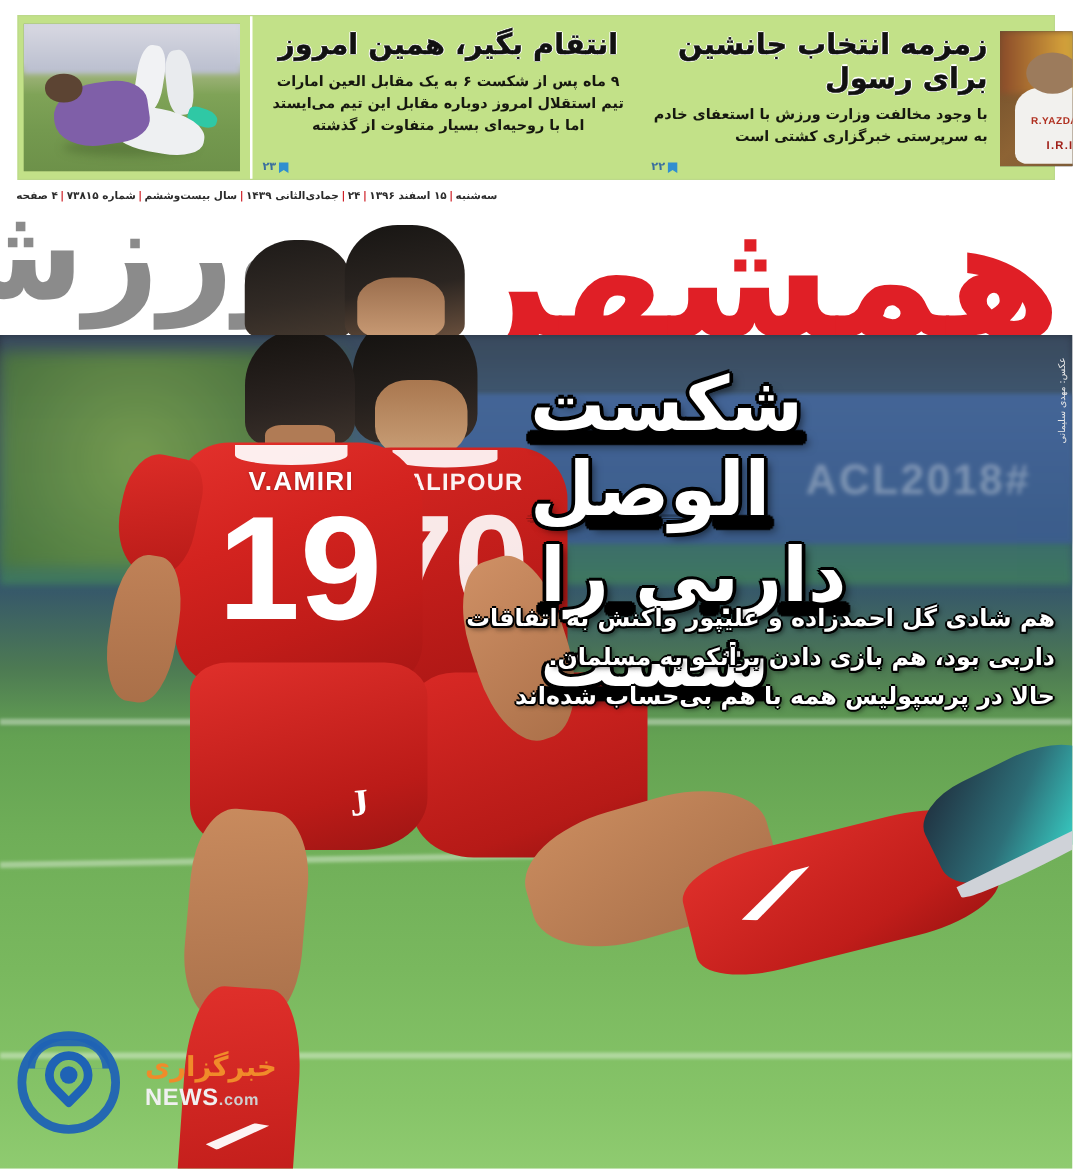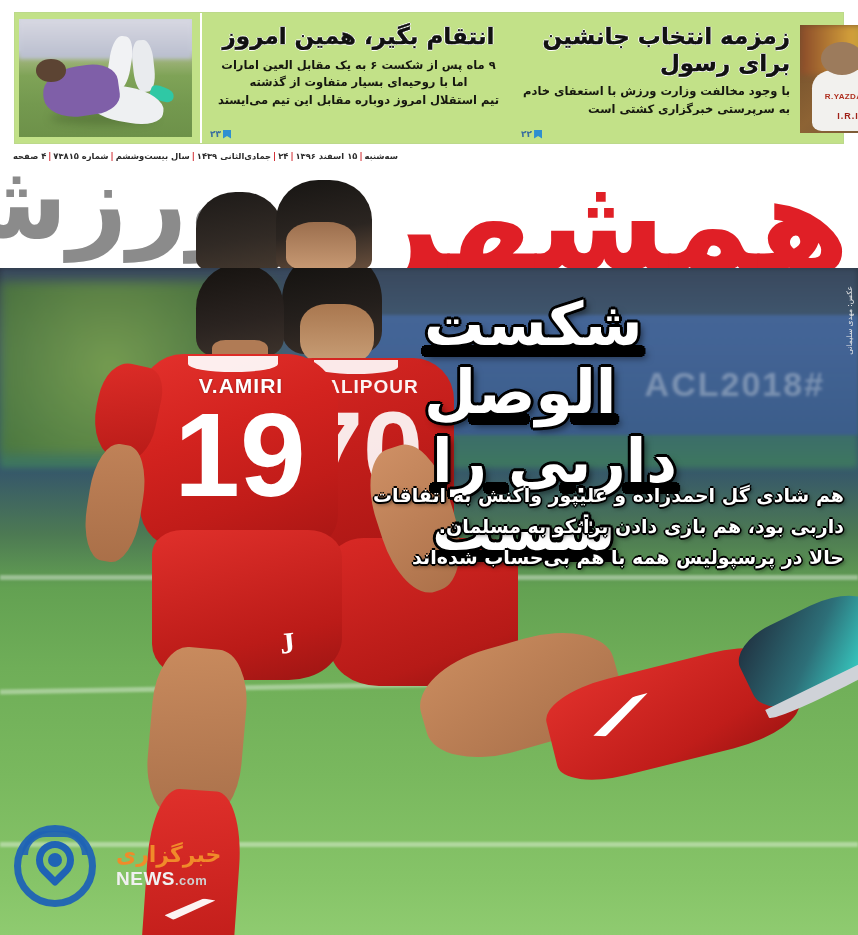--- a/index.html
+++ b/index.html
@@ -463,22 +463,22 @@
         <div class="p-white-body"></div>
         <div class="p-purple-torso"></div>
         <div class="p-purple-head"></div>
       </div>
     </div>
 
     <div class="teaser-mid">
       <div class="t-head center">انتقام بگیر، همین امروز</div>
       <div class="t-sub center">
         <div>۹ ماه پس از شکست ۶ به یک مقابل العین امارات</div>
+        <div>تیم استقلال امروز دوباره مقابل این تیم می‌ایستد</div>
         <div>اما با روحیه‌ای بسیار متفاوت از گذشته</div>
-        <div>تیم استقلال امروز دوباره مقابل این تیم می‌ایستد</div>
       </div>
       <div class="pagebadge">
         <span class="mark"></span>
         <span>۲۳</span>
       </div>
     </div>
 
     <div class="teaser-left">
       <div class="txt">
         <div class="t-head">زمزمه انتخاب جانشین</div>

